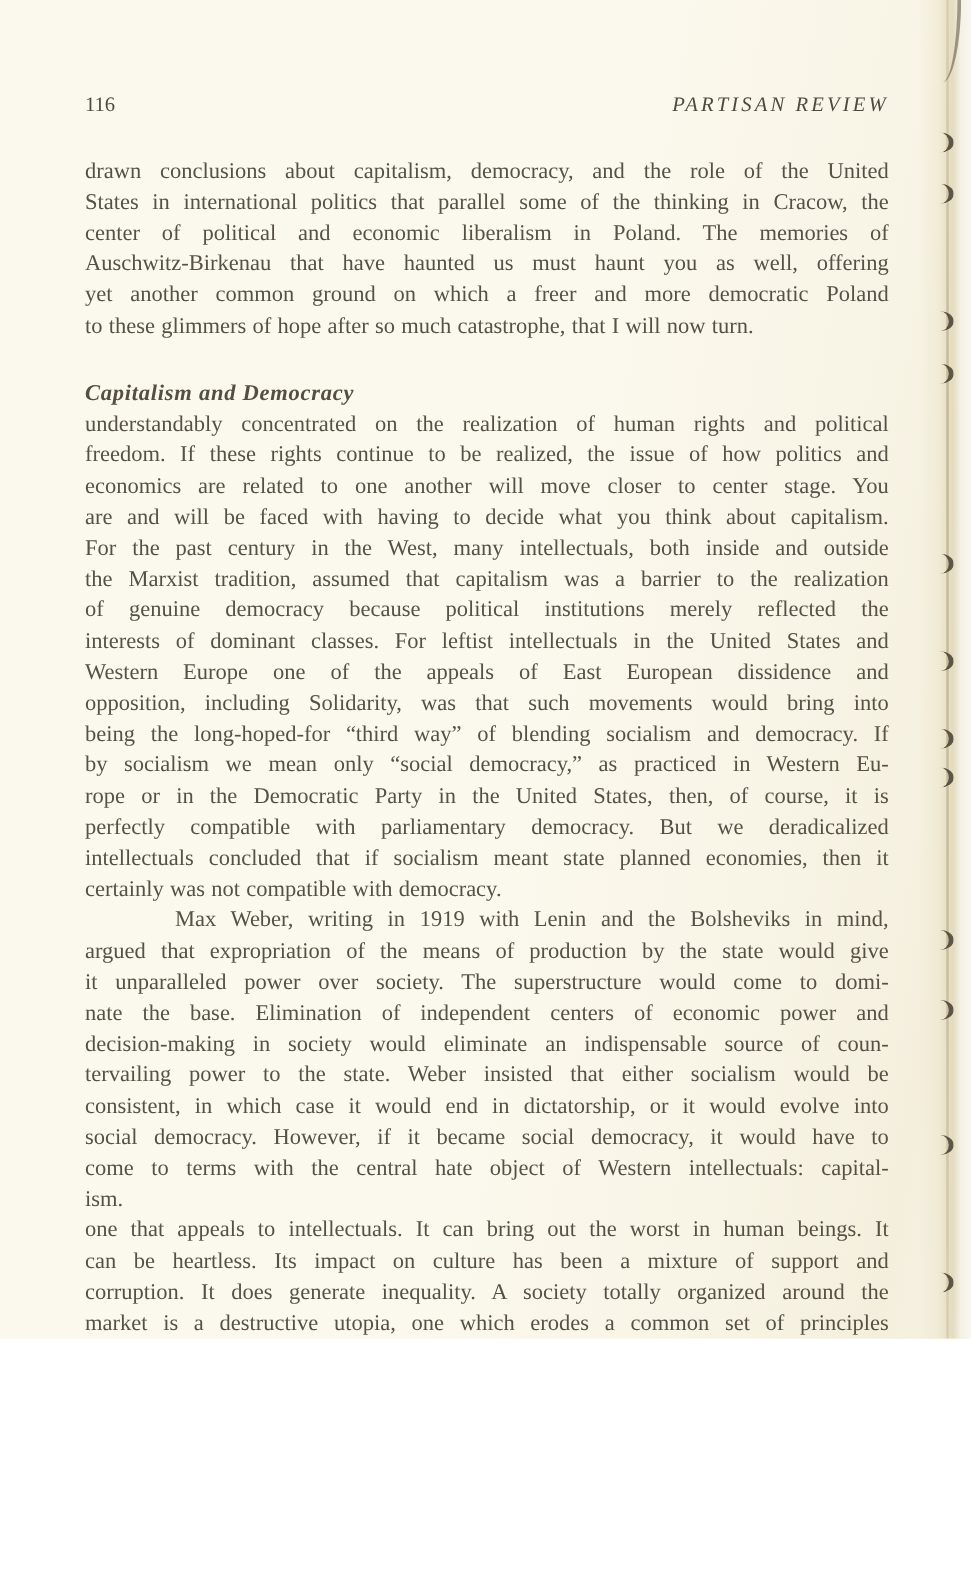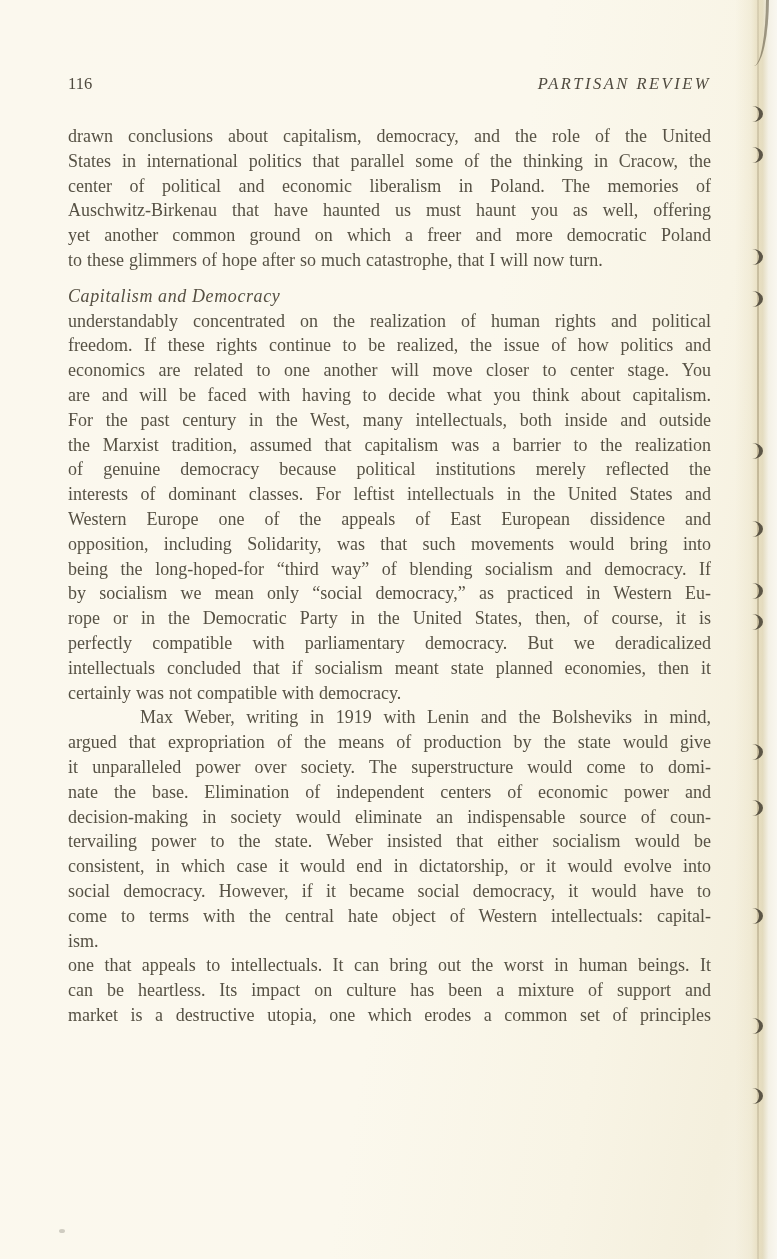--- a/index.html
+++ b/index.html
@@ -3,21 +3,21 @@
 <meta charset="utf-8">
 <style>
   html, body { margin: 0; padding: 0; }
   body {
     width: 777px; height: 1259px;
     background: #ffffff;
     font-family: "Liberation Serif", serif;
   }
   .page {
     position: relative;
-    width: 777px; height: 1259px;
+    width: 777px; height: 1071px;
     overflow: hidden;
     background: linear-gradient(100deg,
       #fbf8ee 0%, #fbf8ed 55%, #f8f4e5 78%, #f4efdd 92%, #f6f2e4 100%);
     color: #565144;
   }
   
   .header {
     position: absolute; top: 74px; left: 68px; width: 643px;
     display: flex; justify-content: space-between; align-items: baseline;
     font-size: 16.5px; color: #4f4a3f;
@@ -32,23 +32,24 @@
     height: 24.8px; line-height: 24.8px;
     text-align: justify; text-align-last: justify;
     overflow: hidden; white-space: normal;
     word-spacing: 0.5px;
   }
   .line.no-just { text-align-last: left; }
   .line.indent { text-indent: 72px; }
   .heading {
     font-style: italic;
     height: 24.8px; line-height: 24.8px;
-    margin-top: 11px;
+    margin-top: 29px;
     letter-spacing: 0.6px;
     color: #554f42;
+    font-weight: bold;
   }
   
   .page-edge {
     position: absolute; top: 0; right: 0; width: 42px; height: 100%;
     background: linear-gradient(to right,
       rgba(236,228,203,0) 0%,
       rgba(234,226,199,0.45) 38%,
       rgba(226,215,180,0.75) 58%,
       rgba(214,203,166,0.55) 66%,
       rgba(244,241,230,1) 80%,
@@ -118,20 +119,21 @@
       <div class="line">it unparalleled power over society. The superstructure would come to domi-</div>
       <div class="line">nate the base. Elimination of independent centers of economic power and</div>
       <div class="line">decision-making in society would eliminate an indispensable source of coun-</div>
       <div class="line">tervailing power to the state. Weber insisted that either socialism would be</div>
       <div class="line">consistent, in which case it would end in dictatorship, or it would evolve into</div>
       <div class="line">social democracy. However, if it became social democracy, it would have to</div>
       <div class="line">come to terms with the central hate object of Western intellectuals: capital-</div>
       <div class="line no-just">ism.</div>
       <div class="line">one that appeals to intellectuals. It can bring out the worst in human beings. It</div>
       <div class="line">can be heartless. Its impact on culture has been a mixture of support and</div>
+      <div class="line">corruption. It does generate inequality. A society totally organized around the</div>
       <div class="line">market is a destructive utopia, one which erodes a common set of principles</div>
     </div>
 
   <div class="page-edge">
     <div class="crease"></div>
     <div class="corner-curl"></div>
   <div class="edge-mark" style="top: 106px;"></div>
       <div class="edge-mark" style="top: 147px;"></div>
       <div class="edge-mark" style="top: 249px;"></div>
       <div class="edge-mark" style="top: 291px;"></div>

